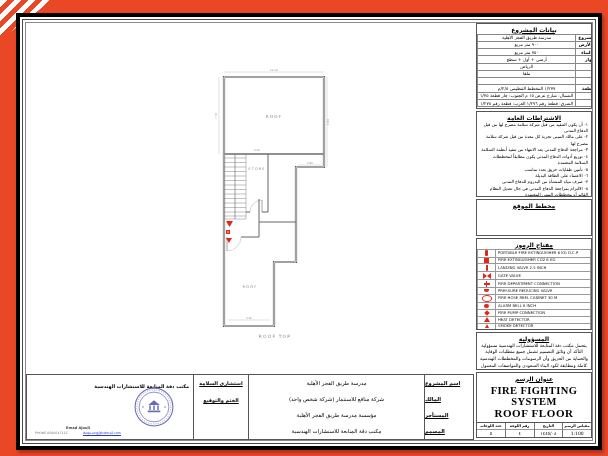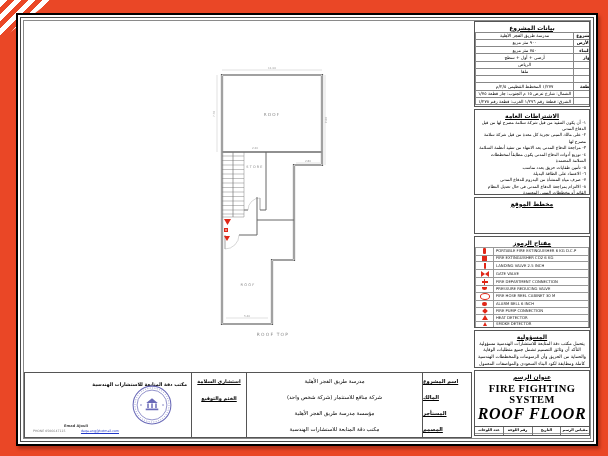--- a/index.html
+++ b/index.html
@@ -2,21 +2,21 @@
 <html style="--accent: #EA4726; --stamp: #6A6AB8; --email: #2238C8;"><head>
 <meta charset="utf-8">
 <style>
   html,body{margin:0;padding:0;}
   body{width:608px;height:456px;font-family:"DejaVu Sans",sans-serif;overflow:hidden;}
   .canvas{position:relative;width:608px;height:456px;background:var(--accent,#EA4726);}
   .corner-fold{position:absolute;left:0;top:0;width:52px;height:40px;
     background:repeating-linear-gradient(135deg,#ffffff 0 5px,var(--accent,#EA4726) 5px 10px);
     clip-path:polygon(0 0,100% 0,0 100%);}
   .sheet{position:absolute;left:16px;top:13px;width:578px;height:429px;background:#fff;
-    border:2px solid #000000;box-shadow:2px 3px 3px rgba(60,10,0,.35);}
+    border:4px solid #000000;box-shadow:2px 3px 3px rgba(60,10,0,.35);}
   .frame{position:absolute;inset:2px;border:1px solid #4a4a4a;pointer-events:none;}
   .frame2{position:absolute;inset:5px;border:1px solid #8a8a8a;pointer-events:none;}
 
   
   .plan-svg{position:absolute;left:186px;top:49px;width:160px;height:288px;}
   .plan-label{fill:#8a8a8a;letter-spacing:1.2px;}
   .dim-t{fill:#999;font-size:2.8px;}
   .dim-l{stroke:#aaa;stroke-width:.35;}
 
   
@@ -44,21 +44,21 @@
   .i-fire-department-connection::before{content:"";position:absolute;left:0;top:2.2px;width:6px;height:1.6px;background:currentColor;}
   .i-fire-department-connection::after{content:"";position:absolute;left:2.2px;top:0;width:1.6px;height:6px;background:currentColor;}
   .i-pressure-reducing-valve{width:5px;height:3px;background:currentColor;border-radius:0 0 3px 3px;}
   .i-fire-hose-reel{width:8px;height:4.5px;border:1px solid currentColor;border-radius:50%;}
   .i-alarm-bell{width:4.5px;height:4.5px;background:currentColor;border-radius:50%;}
   .i-fire-pump{width:4px;height:4px;background:currentColor;transform:rotate(45deg);}
   .i-heat-detector{width:0;height:0;border-left:3px solid transparent;border-right:3px solid transparent;border-bottom:5px solid currentColor;}
   .i-smoke-detector{width:0;height:0;border-left:2.5px solid transparent;border-right:2.5px solid transparent;border-bottom:4.5px solid currentColor;}
   .resp-text{direction:rtl;font-size:4.5px;line-height:1.5;text-align:center;padding:0 3px;}
   .dt-line1{font-family:"Liberation Serif",serif;font-size:10.5px;font-weight:bold;text-align:center;letter-spacing:.4px;margin-top:2px;}
-  .dt-line2{font-family:"Liberation Serif",serif;font-size:16px;font-weight:bold;text-align:center;letter-spacing:.6px;font-style:italic;}
+  .dt-line2{font-family:"Liberation Serif",serif;font-size:11px;font-weight:bold;text-align:center;letter-spacing:.6px;}
   .dt-info{display:flex;flex-direction:row-reverse;border-top:1px solid #555;margin-top:3px;}
   .dt-cell{flex:1;border-left:1px solid #777;text-align:center;}
   .dt-cell:last-child{border-left:none;}
   .dt-cell .lab{font-size:3.6px;font-weight:bold;border-bottom:.5px solid #999;direction:rtl;padding:1px 0;}
   .dt-cell .val{font-size:4.5px;padding:1px 0;}
 
   
   .bottom{position:absolute;left:6px;right:124px;bottom:6px;height:64px;border:1px solid #555;background:#fff;display:flex;}
   .bb-left{width:166px;position:relative;border-right:1px solid #555;}
   .bb-company{position:absolute;top:9px;right:4px;font-size:4.8px;font-weight:bold;direction:rtl;}

